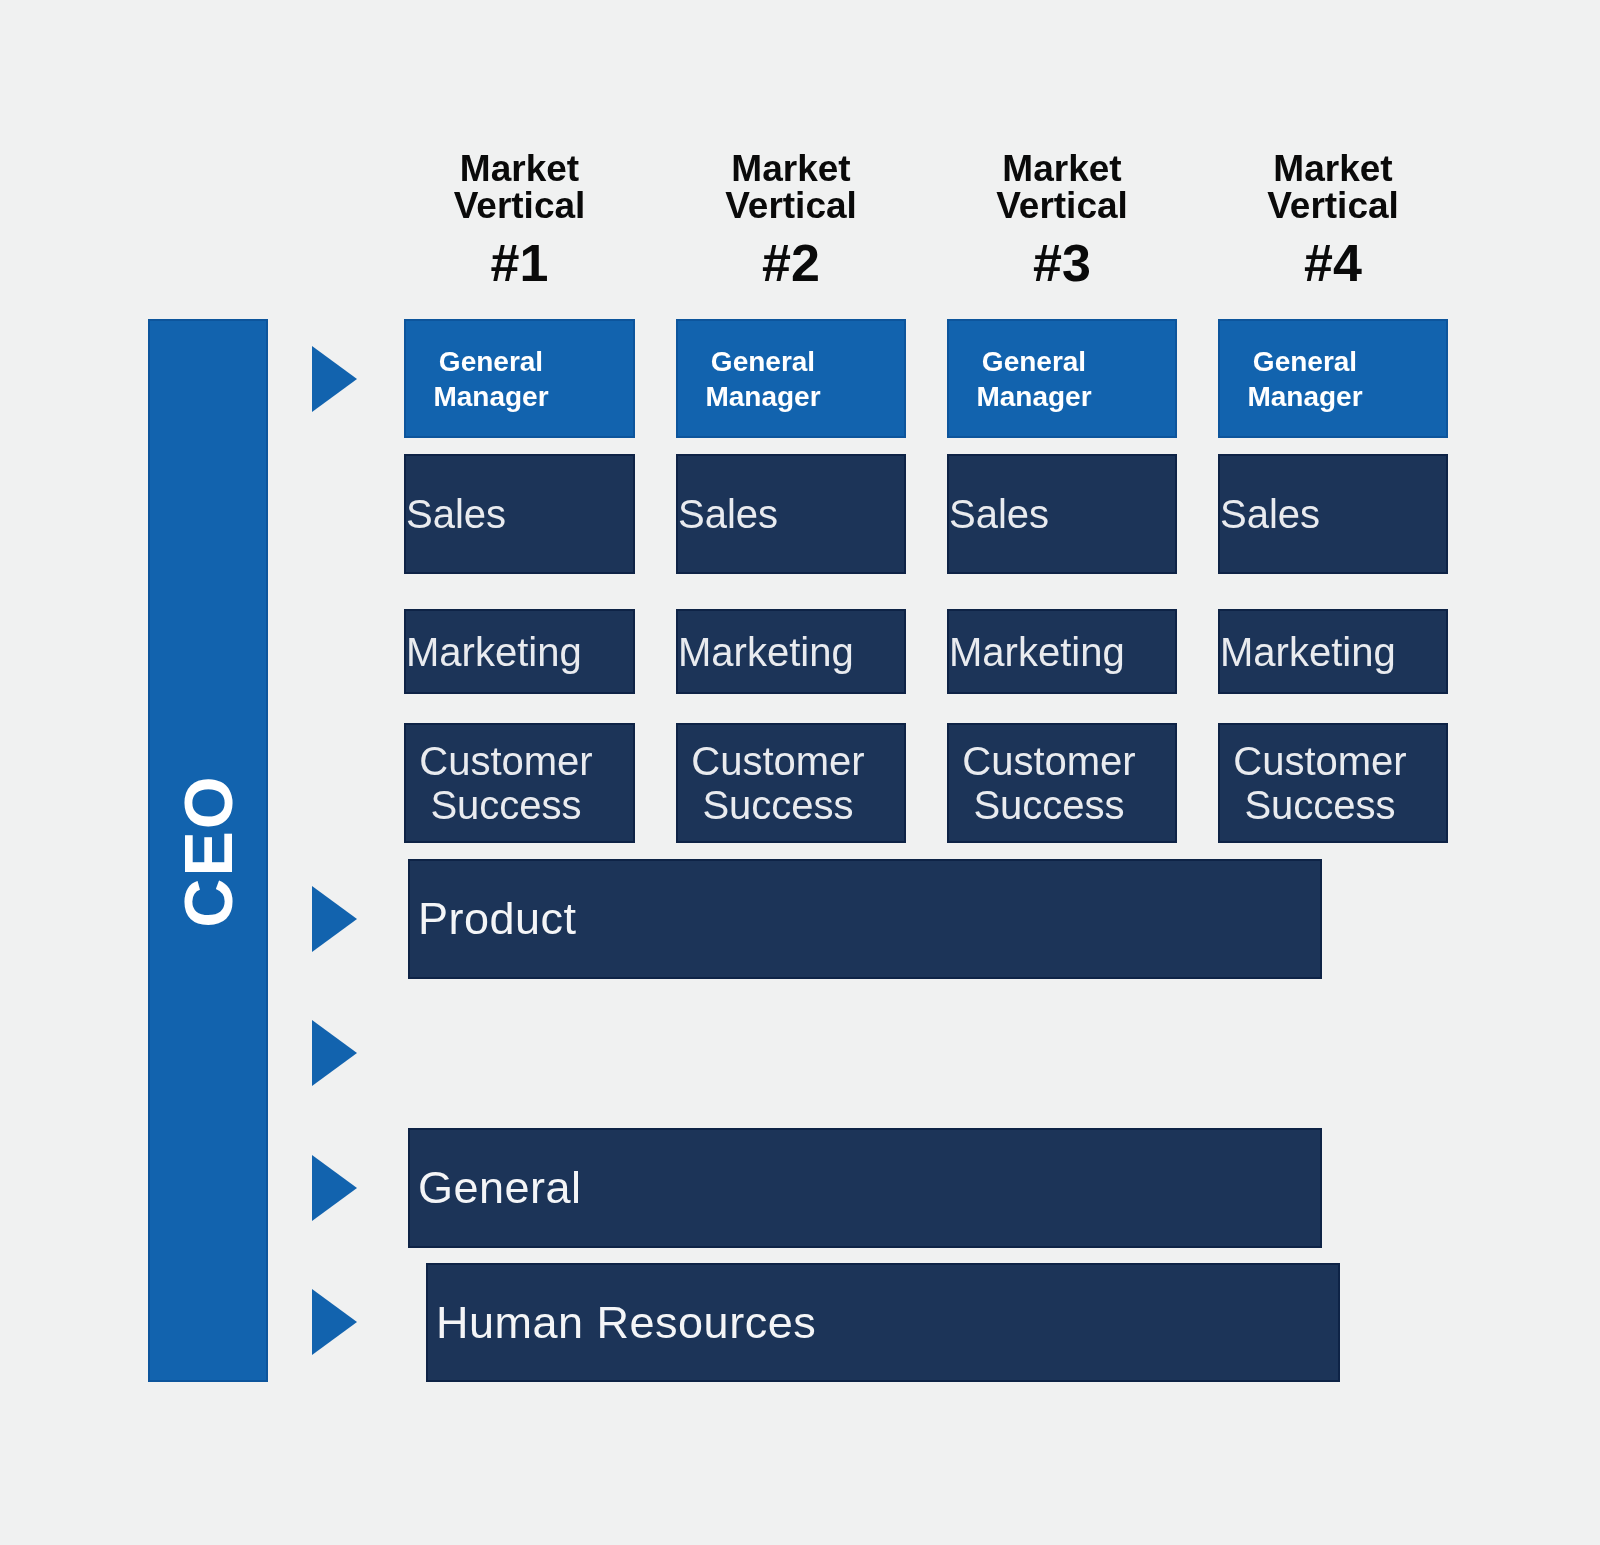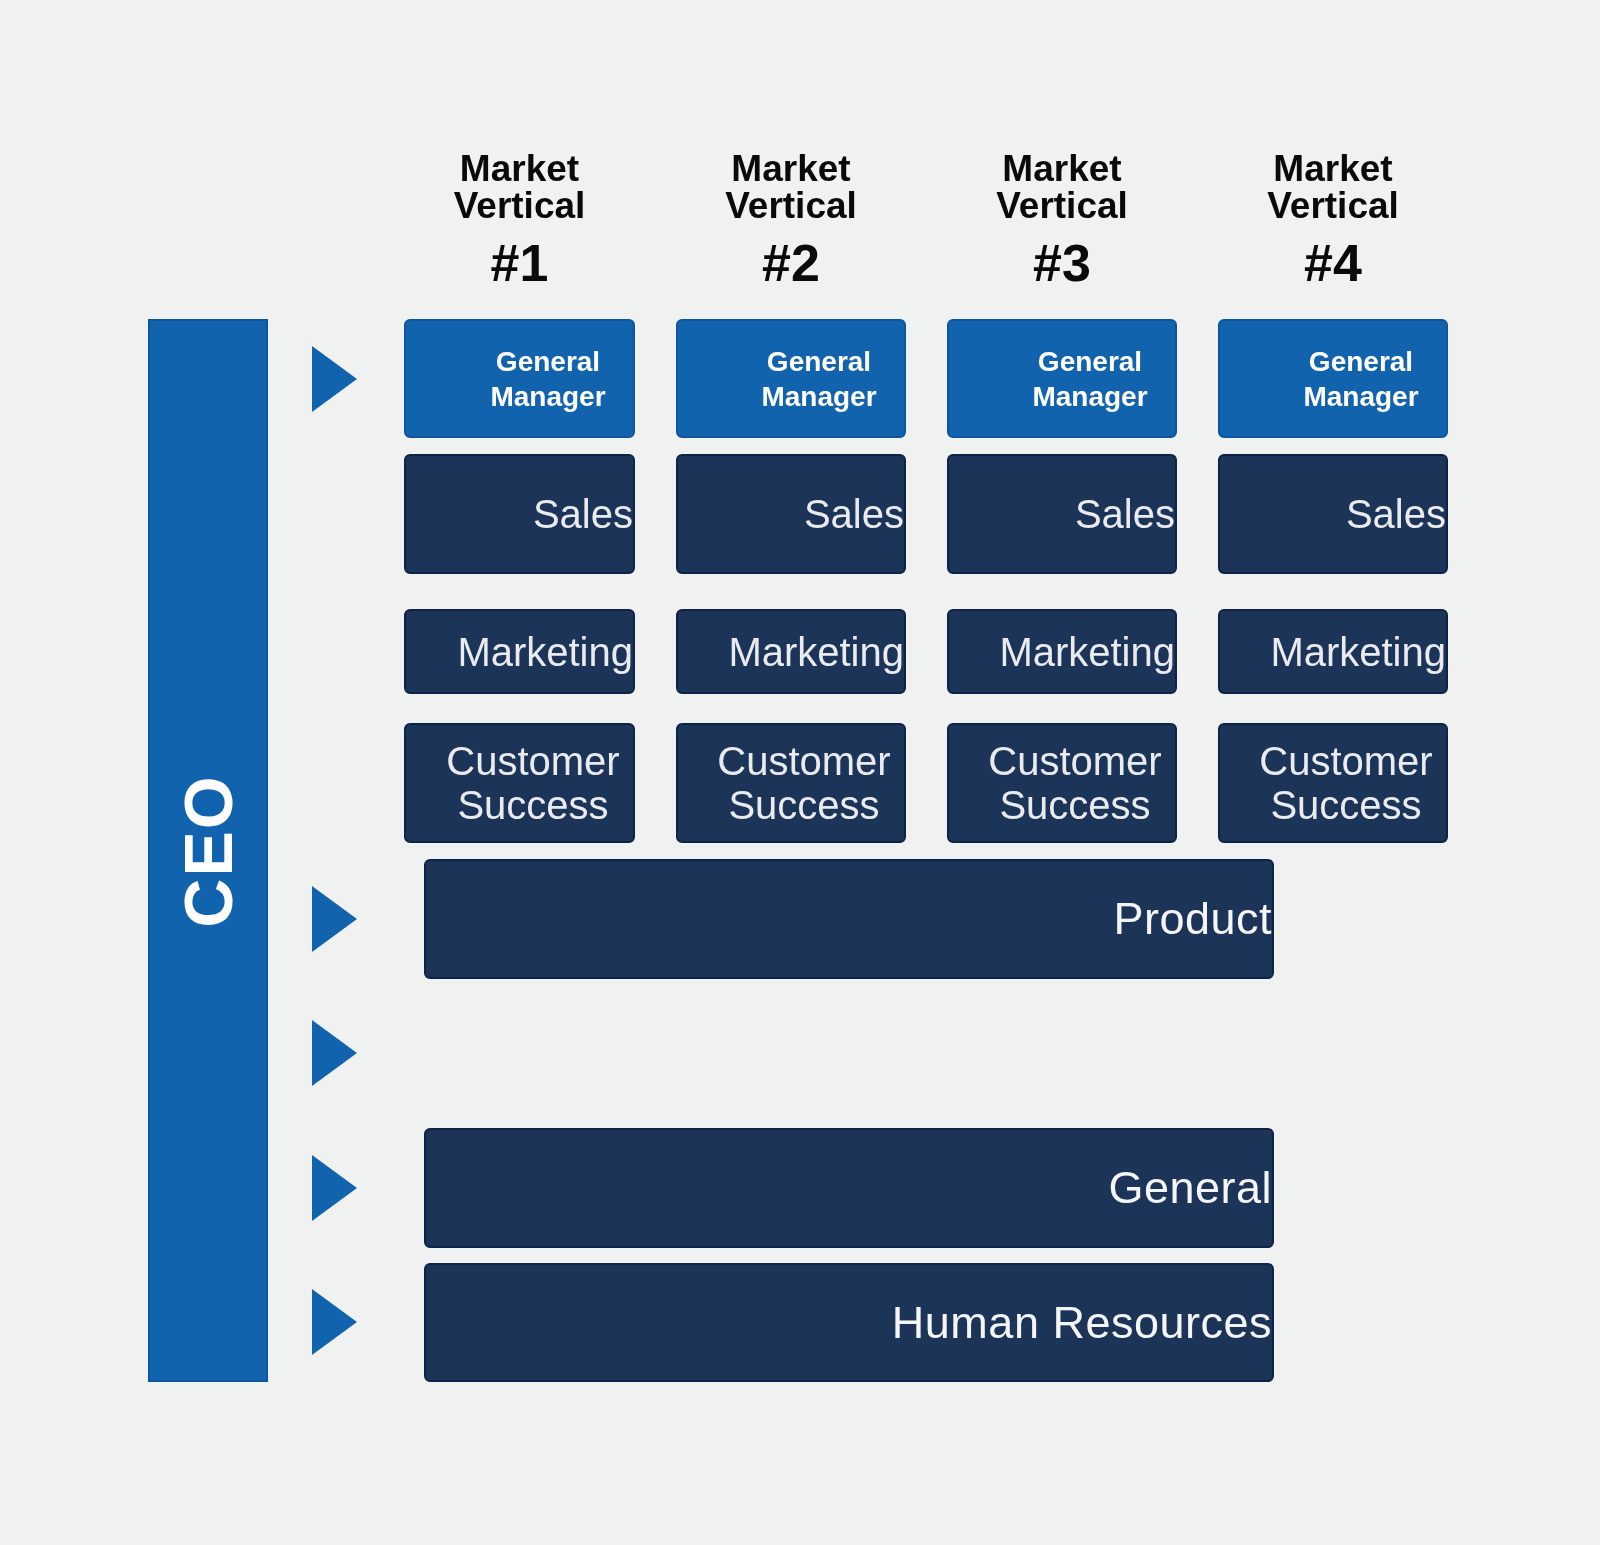--- a/index.html
+++ b/index.html
@@ -15,33 +15,33 @@
   *{margin:0;padding:0;box-sizing:border-box;}
   html,body{background:var(--background);}
   body{font-family:"Liberation Sans","DejaVu Sans",sans-serif;}
   .canvas{position:relative;width:1600px;height:1545px;background:var(--background);overflow:hidden;}
 
   
   .col1{left:404px;width:231px;}
   .col2{left:676px;width:230px;}
   .col3{left:947px;width:230px;}
   .col4{left:1218px;width:230px;}
-  .full{left:424px;width:850px;}
+  .full{left:408px;width:914px;padding-left:8px;}
 
   
   .row-gm{top:319px;height:119px;}
   .row-sales{top:454px;height:120px;}
   .row-mkt{top:609px;height:85px;}
   .row-cs{top:723px;height:120px;}
   .row-product{top:859px;height:120px;}
   .row-eng{top:994px;height:119px;}
   .row-fin{top:1128px;height:120px;}
-  .row-hr{top:1263px;height:119px;}
+  .row-hr{top:1263px;height:119px;margin-left:18px;}
 
-  .box{position:absolute;display:flex;align-items:center;justify-content:flex-end;text-align:center;border-radius:6px;}
+  .box{position:absolute;display:flex;align-items:center;justify-content:flex-start;text-align:center;}
   .blue-box{background:var(--accent-blue);border:2px solid var(--accent-blue-border);}
   .navy-box{background:var(--navy);border:2px solid var(--navy-border);}
 
   .gm-label{color:var(--white-text);font-size:28px;font-weight:bold;line-height:1.25;max-width:170px;}
   .dept-label{color:var(--light-text);font-size:40px;font-weight:300;line-height:1.1;max-width:200px;}
   .bigrow-label{color:#f4f5f7;font-size:45px;font-weight:300;letter-spacing:0.5px;}
 
   .ceo-bar{position:absolute;left:148px;top:319px;width:120px;height:1063px;
            background:var(--accent-blue);border:2px solid var(--accent-blue-border);
            display:flex;align-items:center;justify-content:center;}

